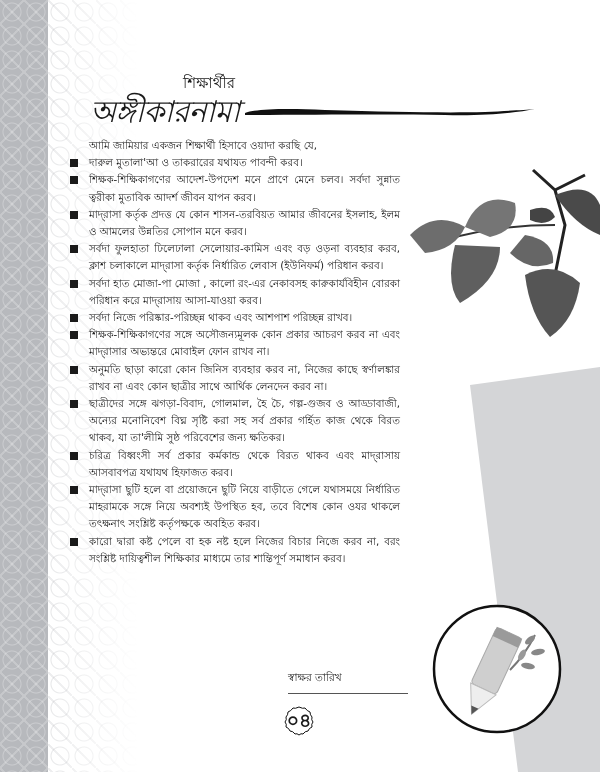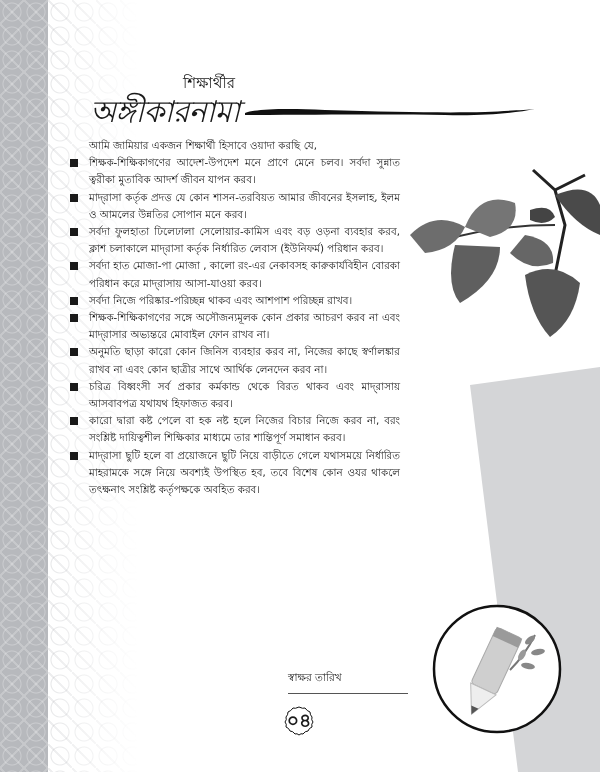--- a/index.html
+++ b/index.html
@@ -55,30 +55,32 @@
   <path d="M60 62 Q75 25 110 38 Q115 65 85 72 Z" fill="#757575"></path>
   <path d="M50 80 Q40 120 55 138 Q95 115 95 82 Z" fill="#5f5f5f"></path>
   <path d="M120 70 Q150 75 148 98 Q125 108 105 88 Z" fill="#666"></path>
   <path d="M120 110 Q150 95 175 118 Q170 155 145 172 Q125 150 120 110 Z" fill="#555"></path>
   <path d="M150 30 Q185 15 195 40 L195 70 Q170 60 150 30 Z" fill="#4a4a4a"></path>
   <path d="M125 45 Q145 38 150 52 Q140 62 125 55 Z" fill="#444"></path>
 </svg>
 
 <div class="content">
   <div class="intro">আমি জামিয়ার একজন শিক্ষার্থী হিসাবে ওয়াদা করছি যে,</div>
+  <div class="item"><span class="bullet"></span><span>দারুল মুতালা'আ ও তাকরারের যথাযত পাবন্দী করব।</span></div>
   <div class="item"><span class="bullet"></span><span>শিক্ষক-শিক্ষিকাগণের আদেশ-উপদেশ মনে প্রাণে মেনে চলব। সর্বদা সুন্নাত ত্বরীকা মুতাবিক আদর্শ জীবন যাপন করব।</span></div>
   <div class="item"><span class="bullet"></span><span>মাদ্‌রাসা কর্তৃক প্রদত্ত যে কোন শাসন-তরবিয়ত আমার জীবনের ইসলাহ, ইলম ও আমলের উন্নতির সোপান মনে করব।</span></div>
   <div class="item"><span class="bullet"></span><span>সর্বদা ফুলহাতা ঢিলেঢালা সেলোয়ার-কামিস এবং বড় ওড়না ব্যবহার করব, ক্লাশ চলাকালে মাদ্‌রাসা কর্তৃক নির্ধারিত লেবাস (ইউনিফর্ম) পরিধান করব।</span></div>
   <div class="item"><span class="bullet"></span><span>সর্বদা হাত মোজা-পা মোজা , কালো রং-এর নেকাবসহ কারুকার্যবিহীন বোরকা পরিধান করে মাদ্‌রাসায় আসা-যাওয়া করব।</span></div>
   <div class="item"><span class="bullet"></span><span>সর্বদা নিজে পরিষ্কার-পরিচ্ছন্ন থাকব এবং আশপাশ পরিচ্ছন্ন রাখব।</span></div>
   <div class="item"><span class="bullet"></span><span>শিক্ষক-শিক্ষিকাগণের সঙ্গে অসৌজন্যমূলক কোন প্রকার আচরণ করব না এবং মাদ্‌রাসার অভ্যন্তরে মোবাইল ফোন রাখব না।</span></div>
   <div class="item"><span class="bullet"></span><span>অনুমতি ছাড়া কারো কোন জিনিস ব্যবহার করব না, নিজের কাছে স্বর্ণালঙ্কার রাখব না এবং কোন ছাত্রীর সাথে আর্থিক লেনদেন করব না।</span></div>
+  <div class="item"><span class="bullet"></span><span>ছাত্রীদের সঙ্গে ঝগড়া-বিবাদ, গোলমাল, হৈ চৈ, গল্প-গুজব ও আড্ডাবাজী, অন্যের মনোনিবেশ বিঘ্ন সৃষ্টি করা সহ সর্ব প্রকার গর্হিত কাজ থেকে বিরত থাকব, যা তা'লীমি সুষ্ঠ পরিবেশের জন্য ক্ষতিকর।</span></div>
   <div class="item"><span class="bullet"></span><span>চরিত্র বিধ্বংসী সর্ব প্রকার কর্মকান্ড থেকে বিরত থাকব এবং মাদ্‌রাসায় আসবাবপত্র যথাযথ হিফাজত করব।</span></div>
+  <div class="item"><span class="bullet"></span><span>মাদ্‌রাসা ছুটি হলে বা প্রয়োজনে ছুটি নিয়ে বাড়ীতে গেলে যথাসময়ে নির্ধারিত মাহরামকে সঙ্গে নিয়ে অবশ্যই উপস্থিত হব, তবে বিশেষ কোন ওযর থাকলে তৎক্ষনাৎ সংশ্লিষ্ট কর্তৃপক্ষকে অবহিত করব।</span></div>
   <div class="item"><span class="bullet"></span><span>কারো দ্বারা কষ্ট পেলে বা হক নষ্ট হলে নিজের বিচার নিজে করব না, বরং সংশ্লিষ্ট দায়িত্বশীল শিক্ষিকার মাধ্যমে তার শান্তিপূর্ণ সমাধান করব।</span></div>
-  <div class="item"><span class="bullet"></span><span>মাদ্‌রাসা ছুটি হলে বা প্রয়োজনে ছুটি নিয়ে বাড়ীতে গেলে যথাসময়ে নির্ধারিত মাহরামকে সঙ্গে নিয়ে অবশ্যই উপস্থিত হব, তবে বিশেষ কোন ওযর থাকলে তৎক্ষনাৎ সংশ্লিষ্ট কর্তৃপক্ষকে অবহিত করব।</span></div>
 </div>
 
 <svg class="pencil" viewBox="0 0 134 138">
   <circle cx="67" cy="69" r="63" fill="#fff" stroke="#111" stroke-width="2.5"></circle>
   <g transform="rotate(25 60 70)">
     <rect x="48" y="28" width="28" height="62" rx="4" fill="#cfcfcf" stroke="#aaa"></rect>
     <rect x="48" y="28" width="28" height="10" fill="#9a9a9a"></rect>
     <polygon points="48,90 76,90 62,118" fill="#eee" stroke="#bbb"></polygon>
     <polygon points="58,110 66,110 62,118" fill="#555"></polygon>
   </g>

